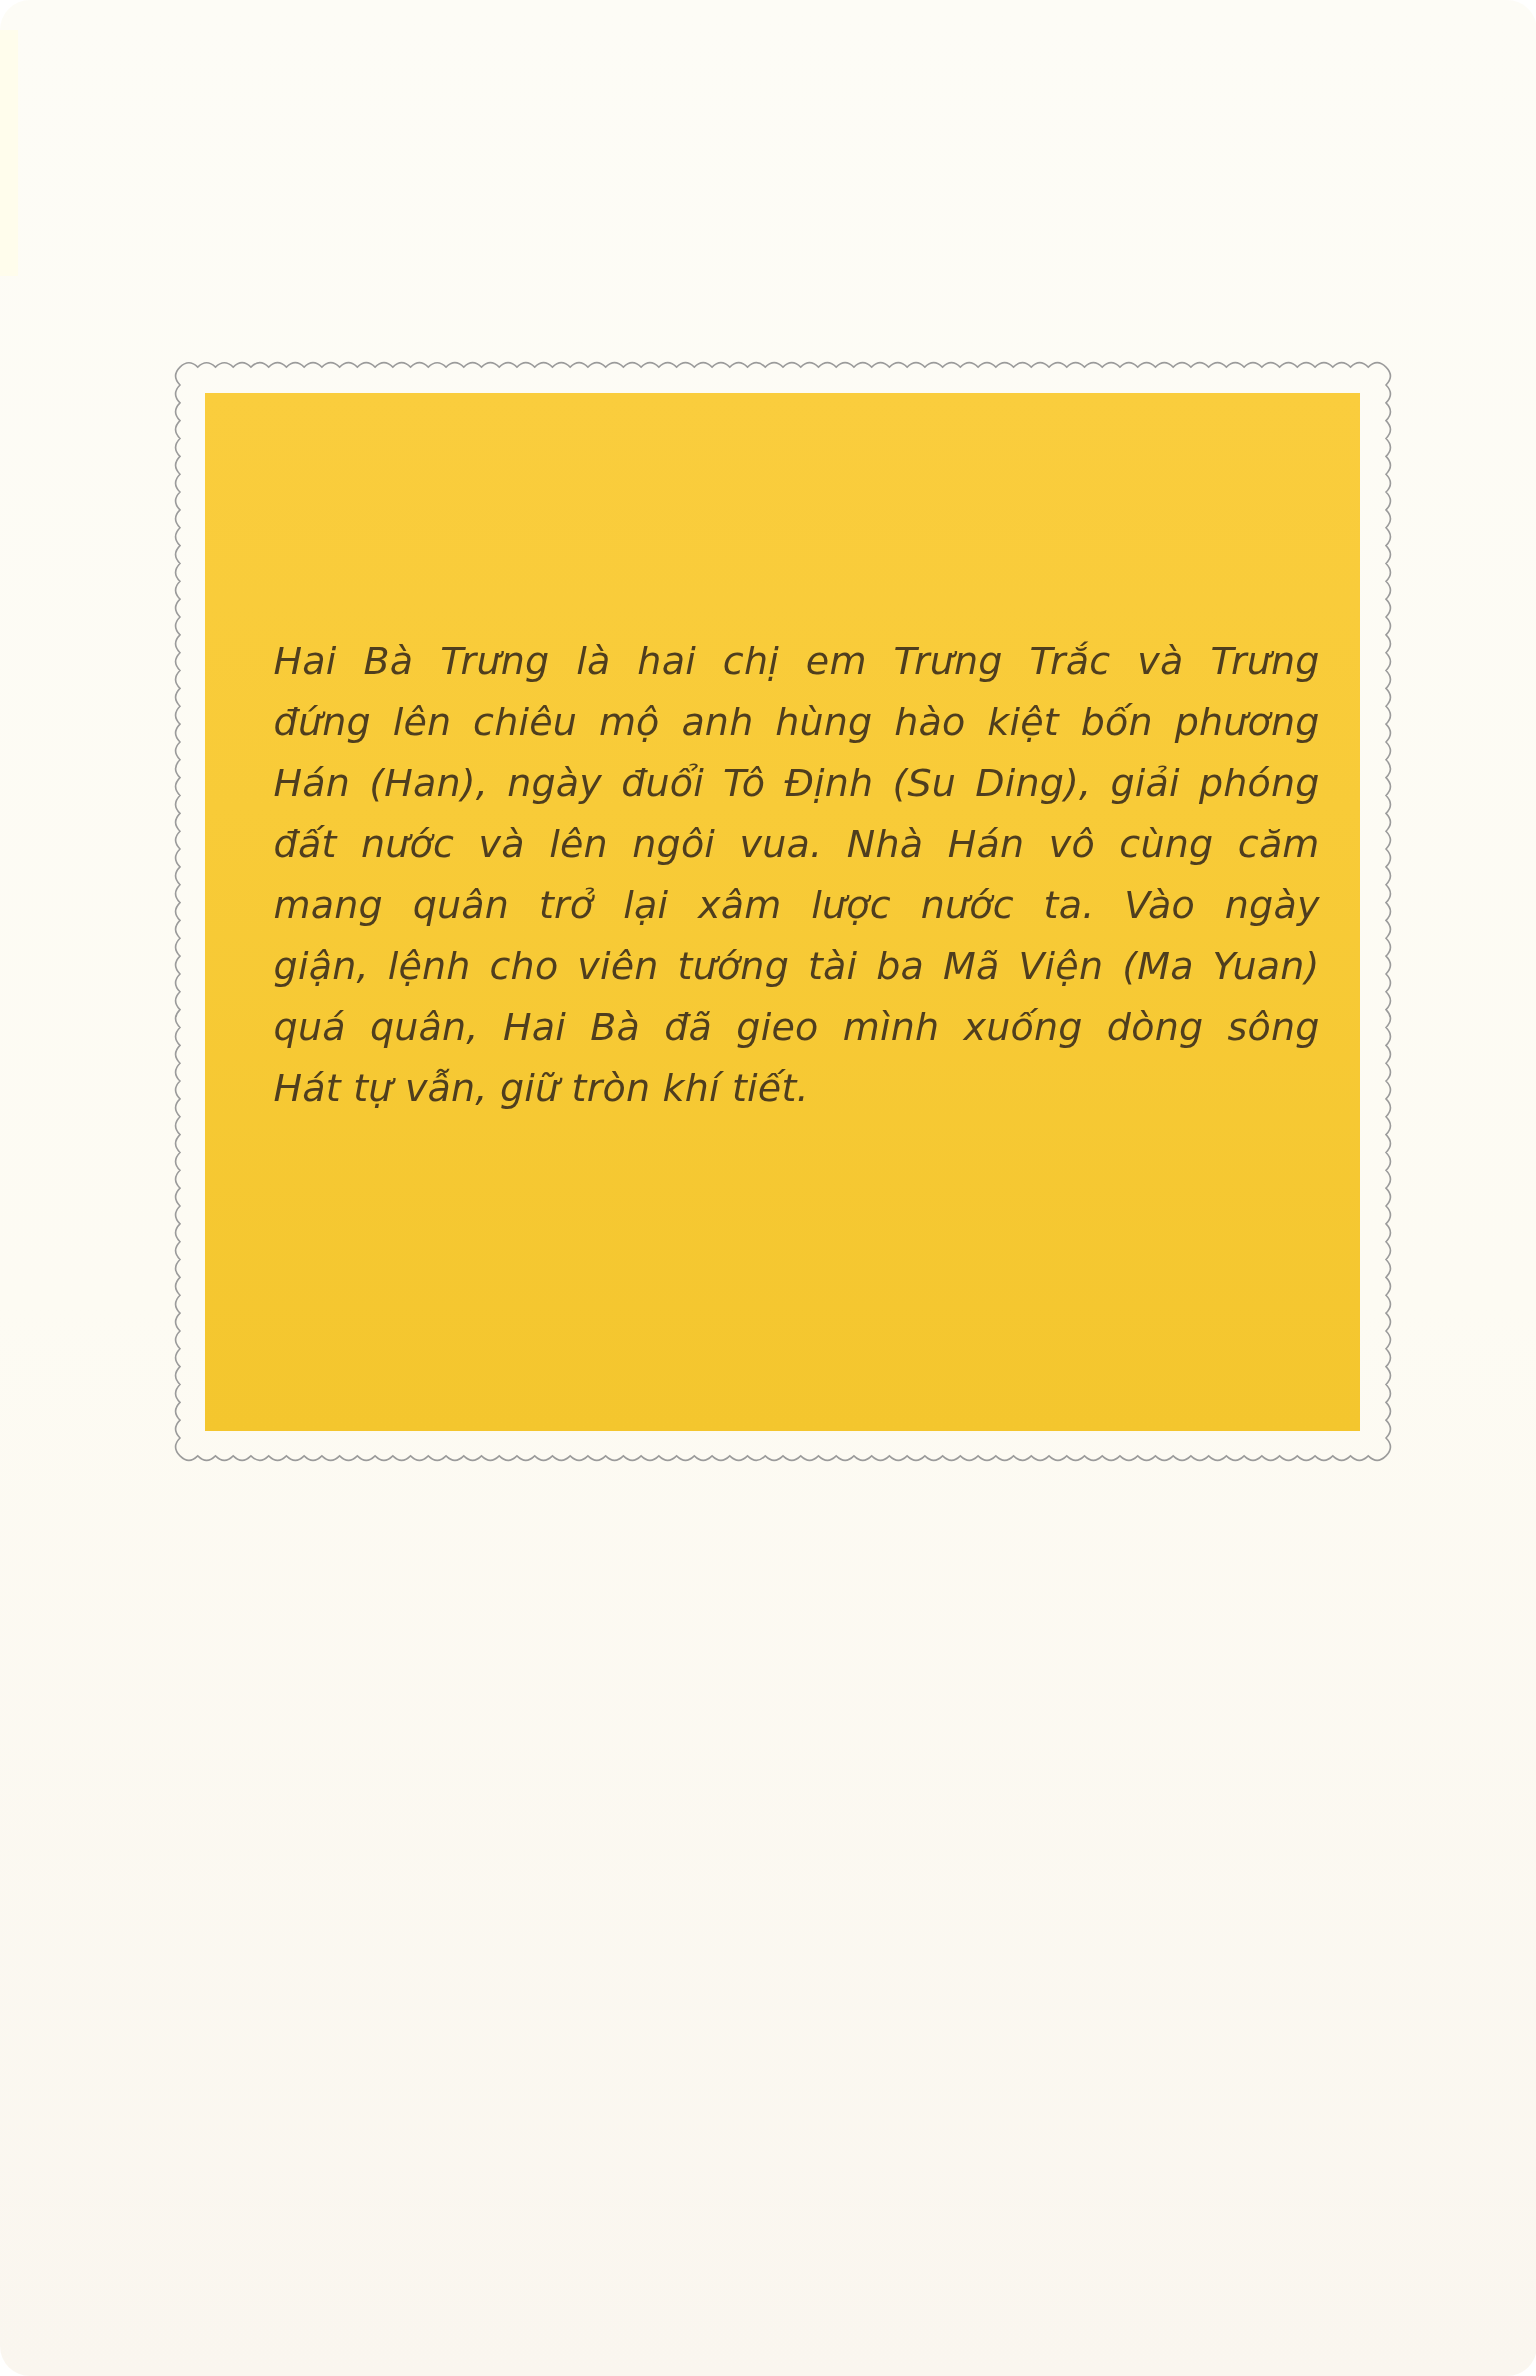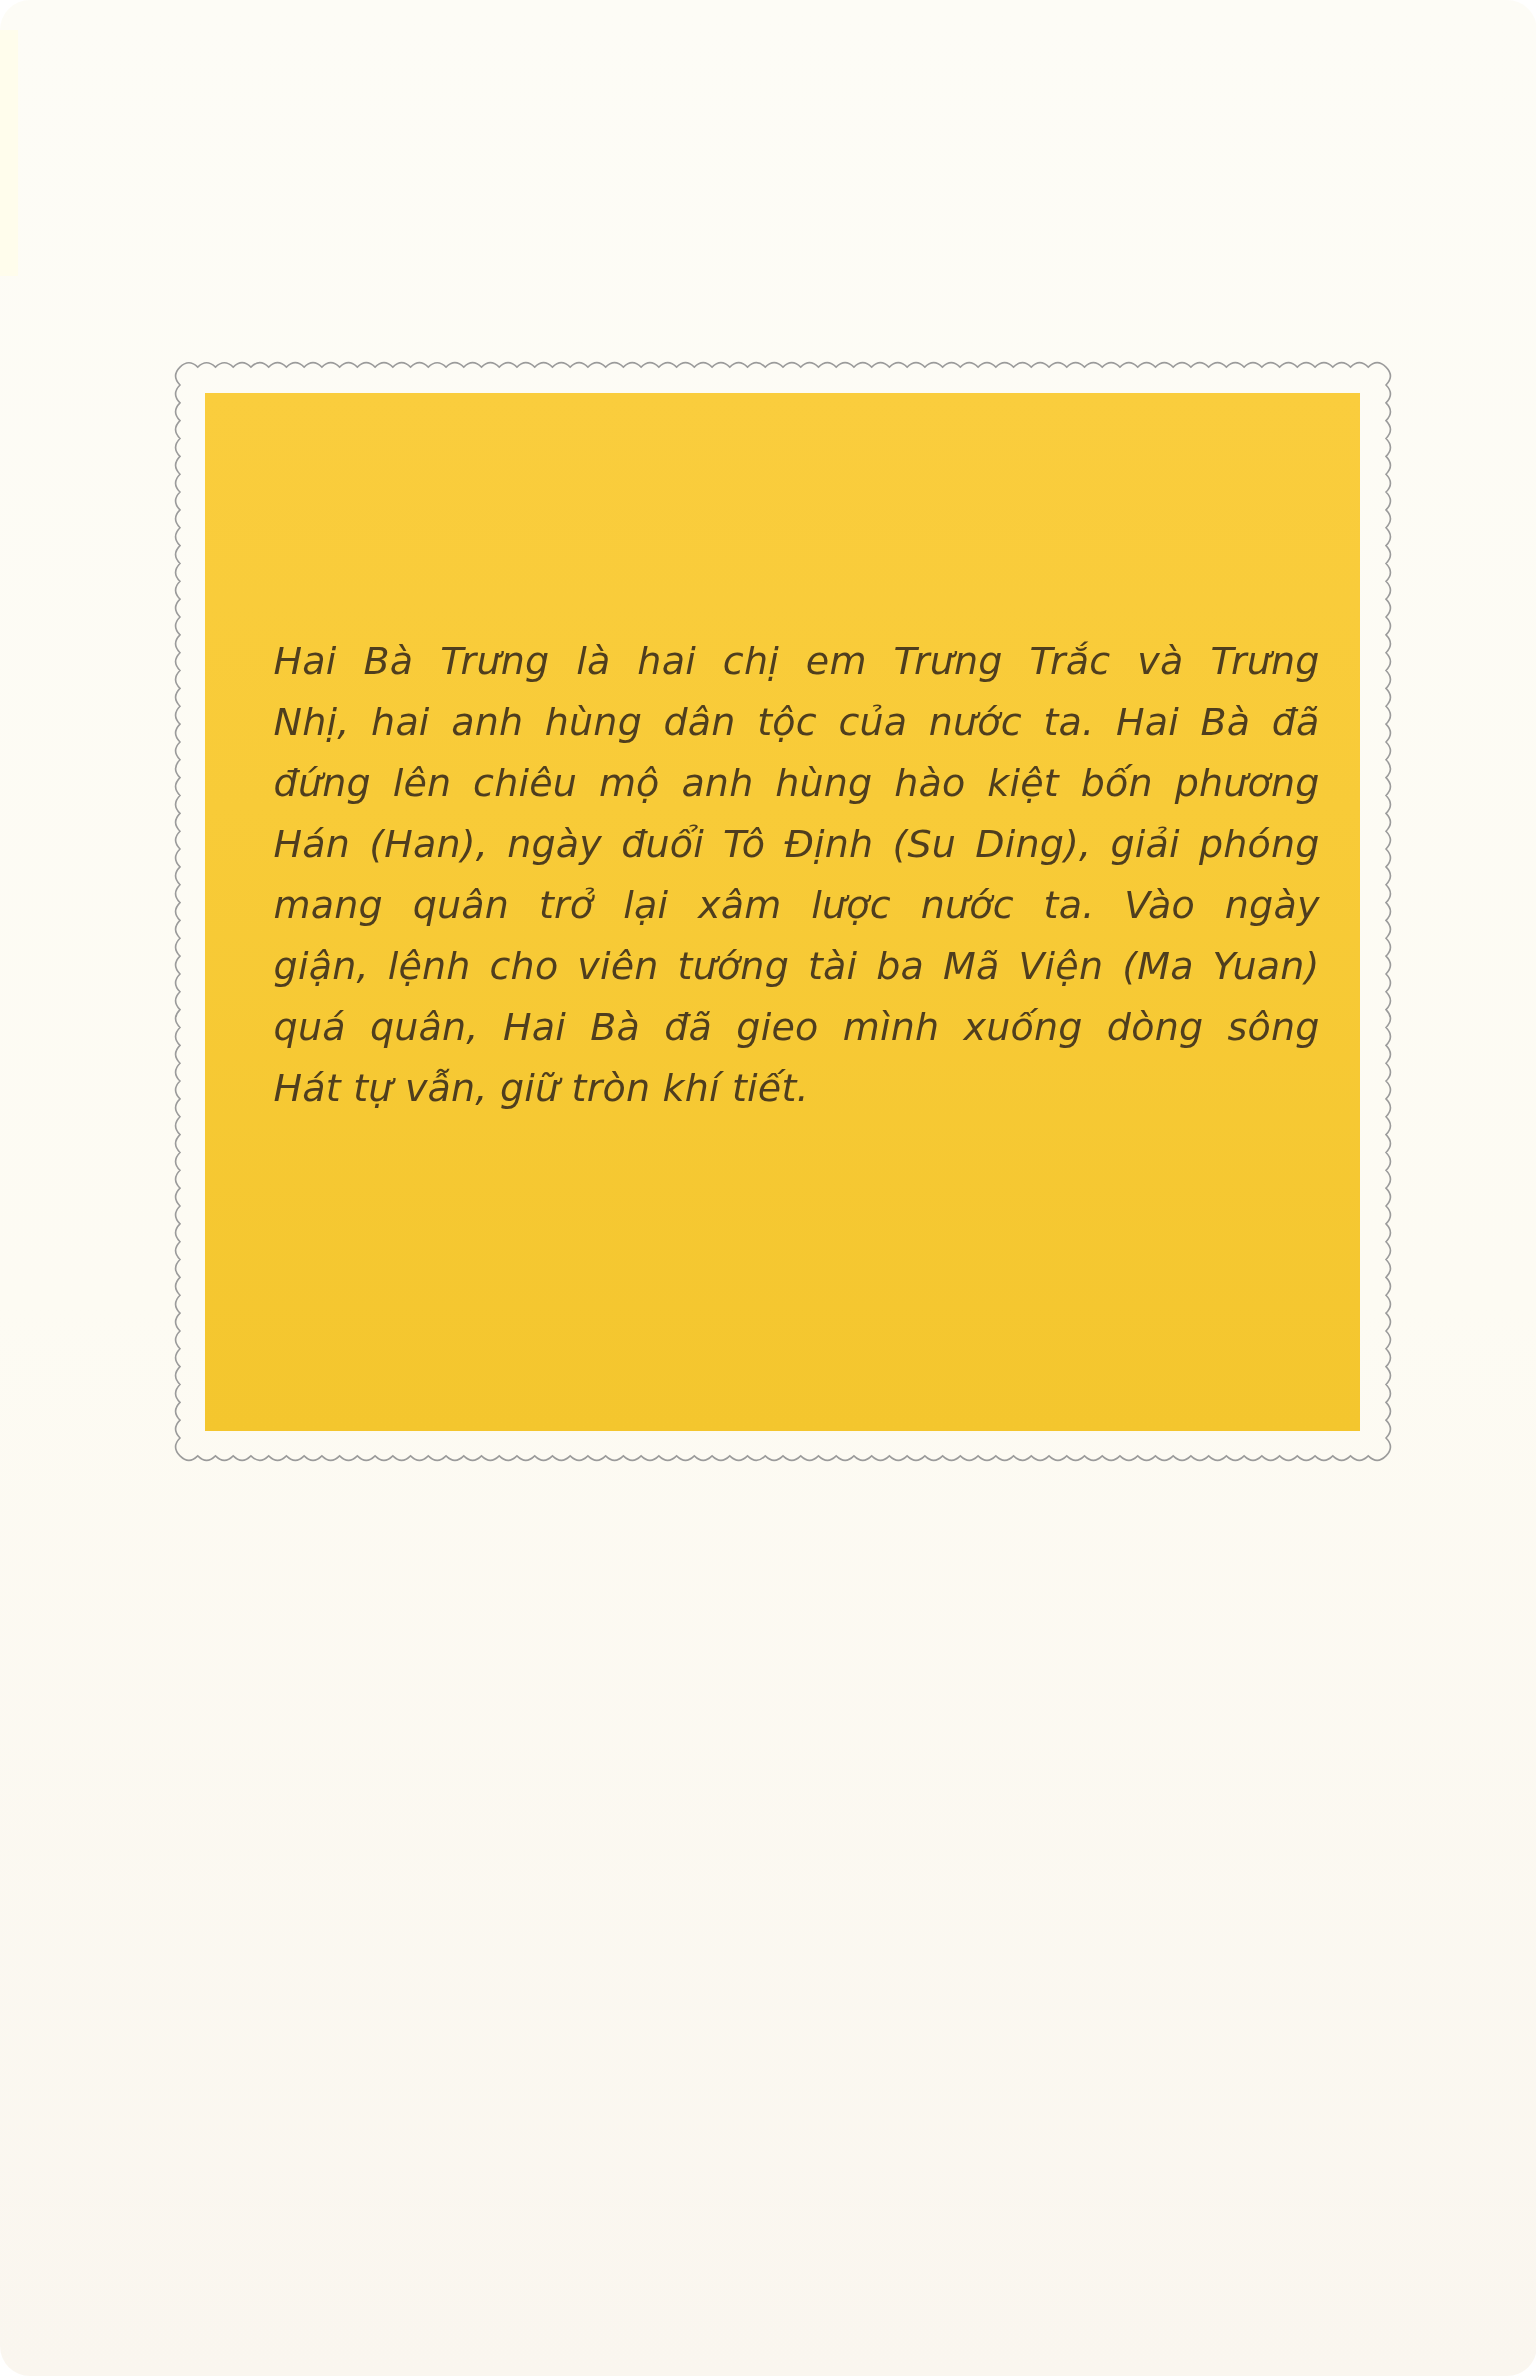--- a/index.html
+++ b/index.html
@@ -84,23 +84,23 @@
   <div class="edge-tint"></div>
 
   <div class="frame">
     <svg id="zigzag-svg" width="1206" height="1089" viewBox="0 0 1224 1105">
       <path d="M 0 0 q 9 -9 18 0 q 9 -9 18 0 q 9 -9 18 0 q 9 -9 18 0 q 9 -9 18 0 q 9 -9 18 0 q 9 -9 18 0 q 9 -9 18 0 q 9 -9 18 0 q 9 -9 18 0 q 9 -9 18 0 q 9 -9 18 0 q 9 -9 18 0 q 9 -9 18 0 q 9 -9 18 0 q 9 -9 18 0 q 9 -9 18 0 q 9 -9 18 0 q 9 -9 18 0 q 9 -9 18 0 q 9 -9 18 0 q 9 -9 18 0 q 9 -9 18 0 q 9 -9 18 0 q 9 -9 18 0 q 9 -9 18 0 q 9 -9 18 0 q 9 -9 18 0 q 9 -9 18 0 q 9 -9 18 0 q 9 -9 18 0 q 9 -9 18 0 q 9 -9 18 0 q 9 -9 18 0 q 9 -9 18 0 q 9 -9 18 0 q 9 -9 18 0 q 9 -9 18 0 q 9 -9 18 0 q 9 -9 18 0 q 9 -9 18 0 q 9 -9 18 0 q 9 -9 18 0 q 9 -9 18 0 q 9 -9 18 0 q 9 -9 18 0 q 9 -9 18 0 q 9 -9 18 0 q 9 -9 18 0 q 9 -9 18 0 q 9 -9 18 0 q 9 -9 18 0 q 9 -9 18 0 q 9 -9 18 0 q 9 -9 18 0 q 9 -9 18 0 q 9 -9 18 0 q 9 -9 18 0 q 9 -9 18 0 q 9 -9 18 0 q 9 -9 18 0 q 9 -9 18 0 q 9 -9 18 0 q 9 -9 18 0 q 9 -9 18 0 q 9 -9 18 0 q 9 -9 18 0 q 9 -9 18 0 q 9 9.057377049180328 0 18.114754098360656 q 9 9.057377049180328 0 18.114754098360656 q 9 9.057377049180328 0 18.114754098360656 q 9 9.057377049180328 0 18.114754098360656 q 9 9.057377049180328 0 18.114754098360656 q 9 9.057377049180328 0 18.114754098360656 q 9 9.057377049180328 0 18.114754098360656 q 9 9.057377049180328 0 18.114754098360656 q 9 9.057377049180328 0 18.114754098360656 q 9 9.057377049180328 0 18.114754098360656 q 9 9.057377049180328 0 18.114754098360656 q 9 9.057377049180328 0 18.114754098360656 q 9 9.057377049180328 0 18.114754098360656 q 9 9.057377049180328 0 18.114754098360656 q 9 9.057377049180328 0 18.114754098360656 q 9 9.057377049180328 0 18.114754098360656 q 9 9.057377049180328 0 18.114754098360656 q 9 9.057377049180328 0 18.114754098360656 q 9 9.057377049180328 0 18.114754098360656 q 9 9.057377049180328 0 18.114754098360656 q 9 9.057377049180328 0 18.114754098360656 q 9 9.057377049180328 0 18.114754098360656 q 9 9.057377049180328 0 18.114754098360656 q 9 9.057377049180328 0 18.114754098360656 q 9 9.057377049180328 0 18.114754098360656 q 9 9.057377049180328 0 18.114754098360656 q 9 9.057377049180328 0 18.114754098360656 q 9 9.057377049180328 0 18.114754098360656 q 9 9.057377049180328 0 18.114754098360656 q 9 9.057377049180328 0 18.114754098360656 q 9 9.057377049180328 0 18.114754098360656 q 9 9.057377049180328 0 18.114754098360656 q 9 9.057377049180328 0 18.114754098360656 q 9 9.057377049180328 0 18.114754098360656 q 9 9.057377049180328 0 18.114754098360656 q 9 9.057377049180328 0 18.114754098360656 q 9 9.057377049180328 0 18.114754098360656 q 9 9.057377049180328 0 18.114754098360656 q 9 9.057377049180328 0 18.114754098360656 q 9 9.057377049180328 0 18.114754098360656 q 9 9.057377049180328 0 18.114754098360656 q 9 9.057377049180328 0 18.114754098360656 q 9 9.057377049180328 0 18.114754098360656 q 9 9.057377049180328 0 18.114754098360656 q 9 9.057377049180328 0 18.114754098360656 q 9 9.057377049180328 0 18.114754098360656 q 9 9.057377049180328 0 18.114754098360656 q 9 9.057377049180328 0 18.114754098360656 q 9 9.057377049180328 0 18.114754098360656 q 9 9.057377049180328 0 18.114754098360656 q 9 9.057377049180328 0 18.114754098360656 q 9 9.057377049180328 0 18.114754098360656 q 9 9.057377049180328 0 18.114754098360656 q 9 9.057377049180328 0 18.114754098360656 q 9 9.057377049180328 0 18.114754098360656 q 9 9.057377049180328 0 18.114754098360656 q 9 9.057377049180328 0 18.114754098360656 q 9 9.057377049180328 0 18.114754098360656 q 9 9.057377049180328 0 18.114754098360656 q 9 9.057377049180328 0 18.114754098360656 q 9 9.057377049180328 0 18.114754098360656 q -9 9 -18 0 q -9 9 -18 0 q -9 9 -18 0 q -9 9 -18 0 q -9 9 -18 0 q -9 9 -18 0 q -9 9 -18 0 q -9 9 -18 0 q -9 9 -18 0 q -9 9 -18 0 q -9 9 -18 0 q -9 9 -18 0 q -9 9 -18 0 q -9 9 -18 0 q -9 9 -18 0 q -9 9 -18 0 q -9 9 -18 0 q -9 9 -18 0 q -9 9 -18 0 q -9 9 -18 0 q -9 9 -18 0 q -9 9 -18 0 q -9 9 -18 0 q -9 9 -18 0 q -9 9 -18 0 q -9 9 -18 0 q -9 9 -18 0 q -9 9 -18 0 q -9 9 -18 0 q -9 9 -18 0 q -9 9 -18 0 q -9 9 -18 0 q -9 9 -18 0 q -9 9 -18 0 q -9 9 -18 0 q -9 9 -18 0 q -9 9 -18 0 q -9 9 -18 0 q -9 9 -18 0 q -9 9 -18 0 q -9 9 -18 0 q -9 9 -18 0 q -9 9 -18 0 q -9 9 -18 0 q -9 9 -18 0 q -9 9 -18 0 q -9 9 -18 0 q -9 9 -18 0 q -9 9 -18 0 q -9 9 -18 0 q -9 9 -18 0 q -9 9 -18 0 q -9 9 -18 0 q -9 9 -18 0 q -9 9 -18 0 q -9 9 -18 0 q -9 9 -18 0 q -9 9 -18 0 q -9 9 -18 0 q -9 9 -18 0 q -9 9 -18 0 q -9 9 -18 0 q -9 9 -18 0 q -9 9 -18 0 q -9 9 -18 0 q -9 9 -18 0 q -9 9 -18 0 q -9 9 -18 0 q -9 -9.057377049180328 0 -18.114754098360656 q -9 -9.057377049180328 0 -18.114754098360656 q -9 -9.057377049180328 0 -18.114754098360656 q -9 -9.057377049180328 0 -18.114754098360656 q -9 -9.057377049180328 0 -18.114754098360656 q -9 -9.057377049180328 0 -18.114754098360656 q -9 -9.057377049180328 0 -18.114754098360656 q -9 -9.057377049180328 0 -18.114754098360656 q -9 -9.057377049180328 0 -18.114754098360656 q -9 -9.057377049180328 0 -18.114754098360656 q -9 -9.057377049180328 0 -18.114754098360656 q -9 -9.057377049180328 0 -18.114754098360656 q -9 -9.057377049180328 0 -18.114754098360656 q -9 -9.057377049180328 0 -18.114754098360656 q -9 -9.057377049180328 0 -18.114754098360656 q -9 -9.057377049180328 0 -18.114754098360656 q -9 -9.057377049180328 0 -18.114754098360656 q -9 -9.057377049180328 0 -18.114754098360656 q -9 -9.057377049180328 0 -18.114754098360656 q -9 -9.057377049180328 0 -18.114754098360656 q -9 -9.057377049180328 0 -18.114754098360656 q -9 -9.057377049180328 0 -18.114754098360656 q -9 -9.057377049180328 0 -18.114754098360656 q -9 -9.057377049180328 0 -18.114754098360656 q -9 -9.057377049180328 0 -18.114754098360656 q -9 -9.057377049180328 0 -18.114754098360656 q -9 -9.057377049180328 0 -18.114754098360656 q -9 -9.057377049180328 0 -18.114754098360656 q -9 -9.057377049180328 0 -18.114754098360656 q -9 -9.057377049180328 0 -18.114754098360656 q -9 -9.057377049180328 0 -18.114754098360656 q -9 -9.057377049180328 0 -18.114754098360656 q -9 -9.057377049180328 0 -18.114754098360656 q -9 -9.057377049180328 0 -18.114754098360656 q -9 -9.057377049180328 0 -18.114754098360656 q -9 -9.057377049180328 0 -18.114754098360656 q -9 -9.057377049180328 0 -18.114754098360656 q -9 -9.057377049180328 0 -18.114754098360656 q -9 -9.057377049180328 0 -18.114754098360656 q -9 -9.057377049180328 0 -18.114754098360656 q -9 -9.057377049180328 0 -18.114754098360656 q -9 -9.057377049180328 0 -18.114754098360656 q -9 -9.057377049180328 0 -18.114754098360656 q -9 -9.057377049180328 0 -18.114754098360656 q -9 -9.057377049180328 0 -18.114754098360656 q -9 -9.057377049180328 0 -18.114754098360656 q -9 -9.057377049180328 0 -18.114754098360656 q -9 -9.057377049180328 0 -18.114754098360656 q -9 -9.057377049180328 0 -18.114754098360656 q -9 -9.057377049180328 0 -18.114754098360656 q -9 -9.057377049180328 0 -18.114754098360656 q -9 -9.057377049180328 0 -18.114754098360656 q -9 -9.057377049180328 0 -18.114754098360656 q -9 -9.057377049180328 0 -18.114754098360656 q -9 -9.057377049180328 0 -18.114754098360656 q -9 -9.057377049180328 0 -18.114754098360656 q -9 -9.057377049180328 0 -18.114754098360656 q -9 -9.057377049180328 0 -18.114754098360656 q -9 -9.057377049180328 0 -18.114754098360656 q -9 -9.057377049180328 0 -18.114754098360656 q -9 -9.057377049180328 0 -18.114754098360656 Z"></path>
     </svg>
 
     <div class="card">
       <div class="text-block">
         <div class="line">Hai Bà Trưng là hai chị em Trưng Trắc và Trưng</div>
-        <div class="line">Nhị, hai anh hùng dân tộc của nước ta. Hai Bà đã</div>
         <div class="line">đứng lên chiêu mộ anh hùng hào kiệt bốn phương</div>
         <div class="line">Hán (Han), ngày đuổi Tô Định (Su Ding), giải phóng</div>
+        <div class="line">đất nước và lên ngôi vua. Nhà Hán vô cùng căm</div>
         <div class="line">mang quân trở lại xâm lược nước ta. Vào ngày</div>
         <div class="line">giận, lệnh cho viên tướng tài ba Mã Viện (Ma Yuan)</div>
         <div class="line">quá quân, Hai Bà đã gieo mình xuống dòng sông</div>
         <div class="line last">Hát tự vẫn, giữ tròn khí tiết.</div>
       </div>
     </div>
   </div>
 </div>
 
 

